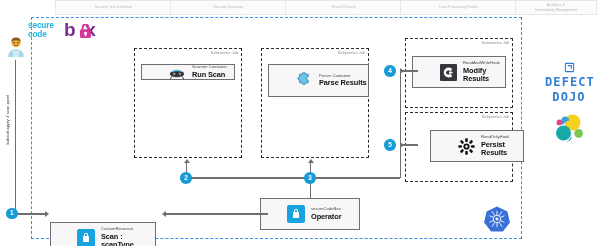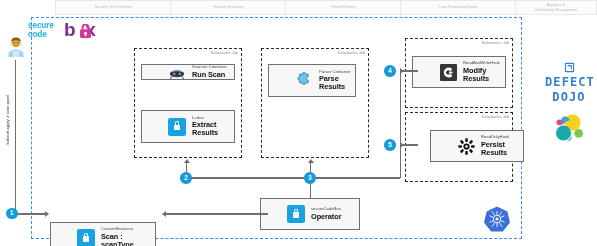--- a/index.html
+++ b/index.html
@@ -196,35 +196,26 @@
         <circle cx="15.6" cy="14.2" r=".55" fill="#222"></circle>
         <path d="M5 18.2 L3.2 21.4 M19 18.2 L20.8 21.4" stroke="#3a3a42" stroke-width="1.3" stroke-linecap="round"></path>
       </svg>
     </div>
     <div class="card-text">
       <div class="card-sub">Scanner Container</div>
       <div class="card-main">Run Scan</div>
     </div>
   </div>
 
-  <div class="card" style="left:141px;top:110px;width:94px;height:33px;">
-    <div class="card-icon">
-      <div class="lockbox"></div>
-    </div>
-    <div class="card-text">
-      <div class="card-sub">Lurker</div>
-      <div class="card-main">Extract Results</div>
-    </div>
-  </div>
 
   <div class="jobgroup" style="left:261px;top:48px;width:108px;height:110px;">
     <div class="joblabel">Kubernetes Job</div>
   </div>
 
-  <div class="card" style="left:268px;top:64px;width:88px;height:33px;">
+  <div class="card" style="left:268px;top:64px;width:101px;height:33px;">
     <div class="card-icon">
       <svg viewBox="0 0 24 24" width="18" height="18">
         <path d="M9.6 3 a2.3 2.3 0 0 1 4.6 0 h3.4 v3.4 a2.3 2.3 0 0 0 0 4.6 v3.4 h-3.4 a2.3 2.3 0 0 1-4.6 0 H6.2 v-3.4 a2.3 2.3 0 0 1 0-4.6 V3 Z" fill="#6fc3ea" stroke="#2a7fa8" stroke-width="1.1" stroke-linejoin="round"></path>
       </svg>
     </div>
     <div class="card-text">
       <div class="card-sub">Parser Container</div>
       <div class="card-main">Parse Results</div>
     </div>
   </div>

